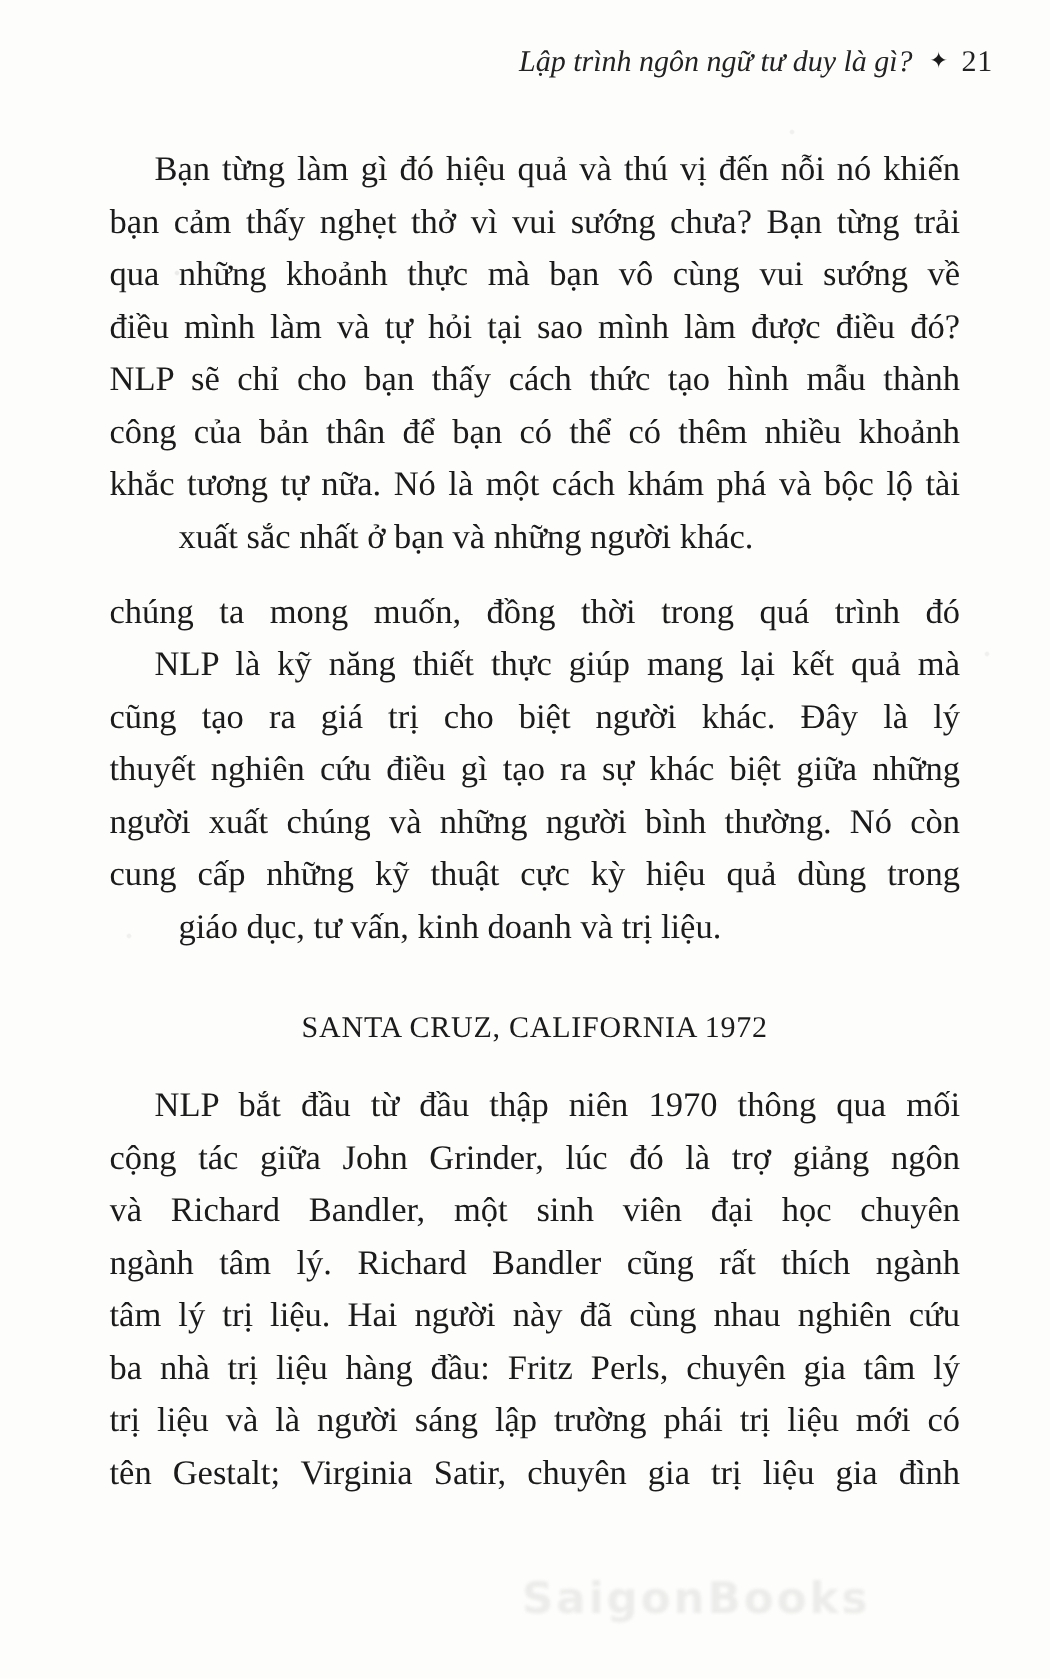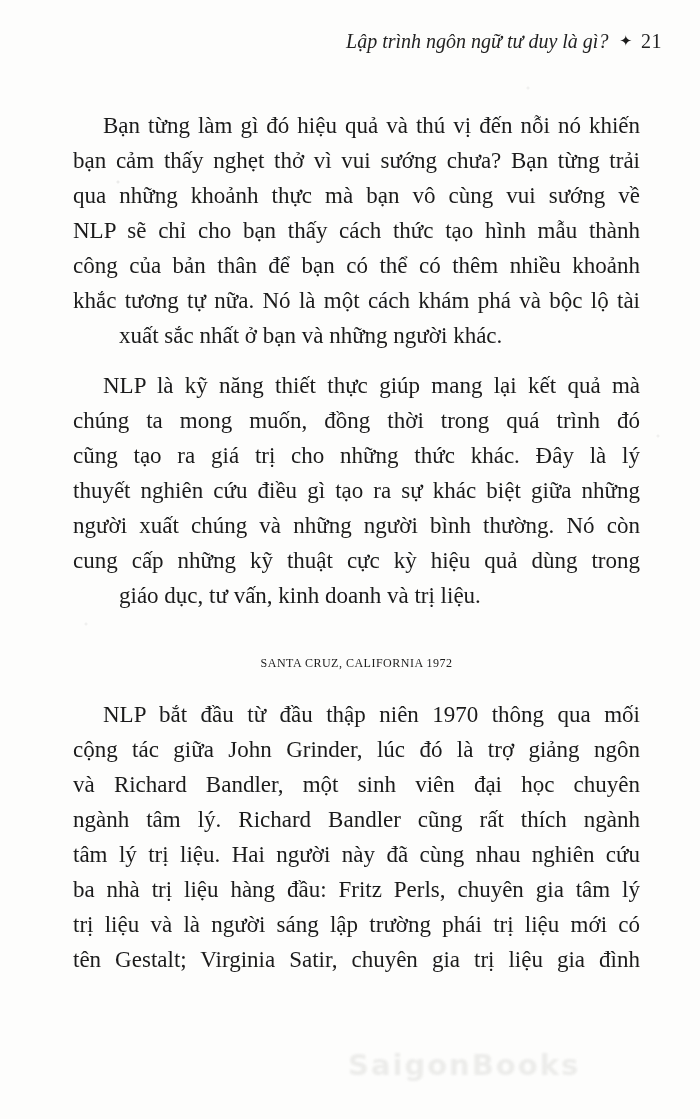--- a/index.html
+++ b/index.html
@@ -32,32 +32,32 @@
     margin: 0 9px 0 11px;
     position: relative;
     top: -2px;
     color: #1b1b1b;
   }
   .hdr-num { font-style: normal; letter-spacing: 0.5px; }
 
   .text-block {
     position: absolute;
     left: 73px;
-    top: 108px;
+    top: 95px;
     width: 567px;
     font-size: 23px;
   }
   .block-paragraph { margin: 0; }
   .block-paragraph + .block-paragraph { margin-top: 15px; }
   .block-heading {
     margin: 36px 0 20px 0;
     height: 28px;
     line-height: 28px;
     text-align: center;
-    font-size: 12px;
+    font-size: 20px;
     letter-spacing: 0.5px;
     color: #1b1b1b;
     white-space: nowrap;
   }
   .line {
     height: 35px;
     line-height: 35px;
     text-align: justify;
     text-align-last: justify;
     overflow: hidden;
@@ -89,29 +89,30 @@
 
   <div class="running-header">
     <span class="hdr-italic">Lập trình ngôn ngữ tư duy là gì?</span><span class="hdr-star">✦</span><span class="hdr-num">21</span>
   </div>
 
   <div class="text-block">
       <div class="block-paragraph">
         <div class="line first">Bạn từng làm gì đó hiệu quả và thú vị đến nỗi nó khiến</div>
         <div class="line">bạn cảm thấy nghẹt thở vì vui sướng chưa? Bạn từng trải</div>
         <div class="line">qua những khoảnh thực mà bạn vô cùng vui sướng về</div>
+        <div class="line">điều mình làm và tự hỏi tại sao mình làm được điều đó?</div>
         <div class="line">NLP sẽ chỉ cho bạn thấy cách thức tạo hình mẫu thành</div>
         <div class="line">công của bản thân để bạn có thể có thêm nhiều khoảnh</div>
         <div class="line">khắc tương tự nữa. Nó là một cách khám phá và bộc lộ tài</div>
         <div class="line last">xuất sắc nhất ở bạn và những người khác.</div>
       </div>
       <div class="block-paragraph">
+        <div class="line">chúng ta mong muốn, đồng thời trong quá trình đó</div>
         <div class="line first">NLP là kỹ năng thiết thực giúp mang lại kết quả mà</div>
-        <div class="line">chúng ta mong muốn, đồng thời trong quá trình đó</div>
-        <div class="line">cũng tạo ra giá trị cho những thức khác. Đây là lý</div>
+        <div class="line">cũng tạo ra giá trị cho biệt người khác. Đây là lý</div>
         <div class="line">thuyết nghiên cứu điều gì tạo ra sự khác biệt giữa những</div>
         <div class="line">người xuất chúng và những người bình thường. Nó còn</div>
         <div class="line">cung cấp những kỹ thuật cực kỳ hiệu quả dùng trong</div>
         <div class="line last">giáo dục, tư vấn, kinh doanh và trị liệu.</div>
       </div>
       <div class="block-heading">SANTA CRUZ, CALIFORNIA 1972</div>
       <div class="block-paragraph">
         <div class="line first">NLP bắt đầu từ đầu thập niên 1970 thông qua mối</div>
         <div class="line">cộng tác giữa John Grinder, lúc đó là trợ giảng ngôn</div>
         <div class="line">và Richard Bandler, một sinh viên đại học chuyên</div>

